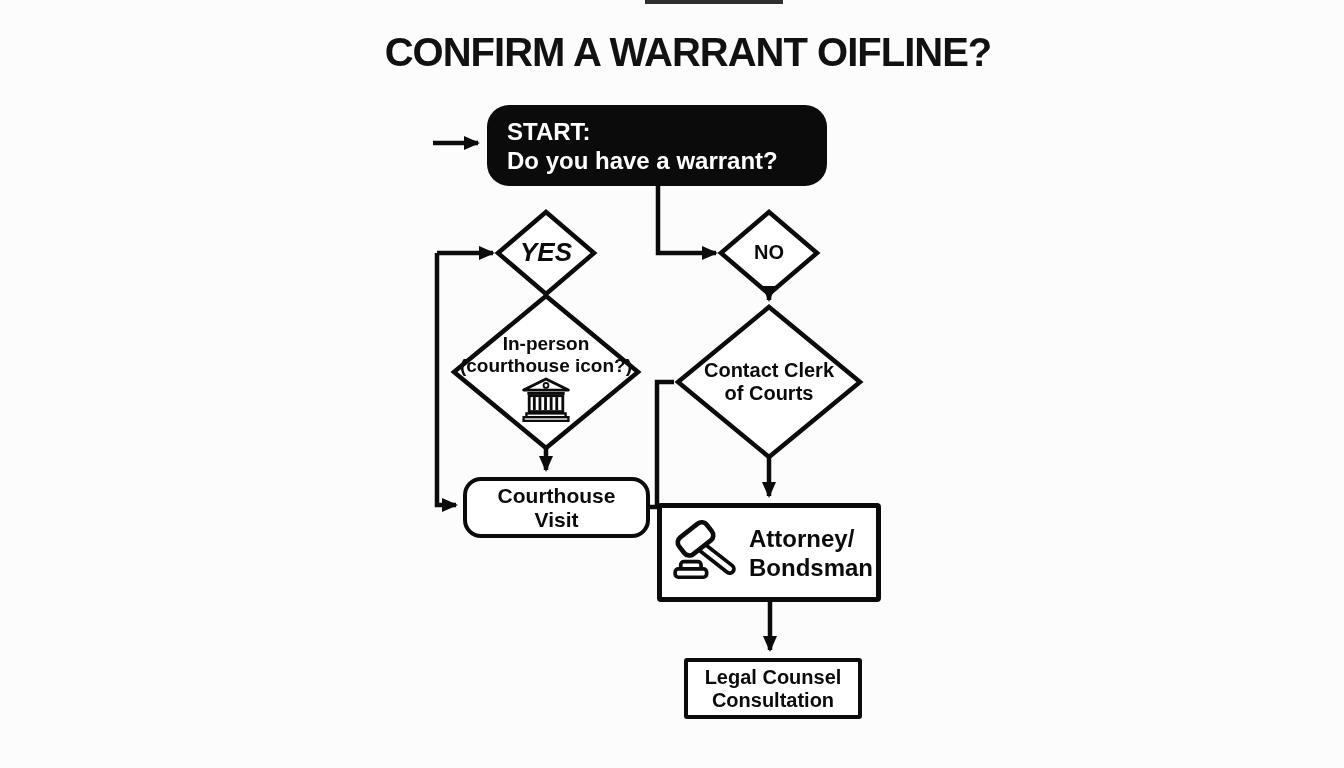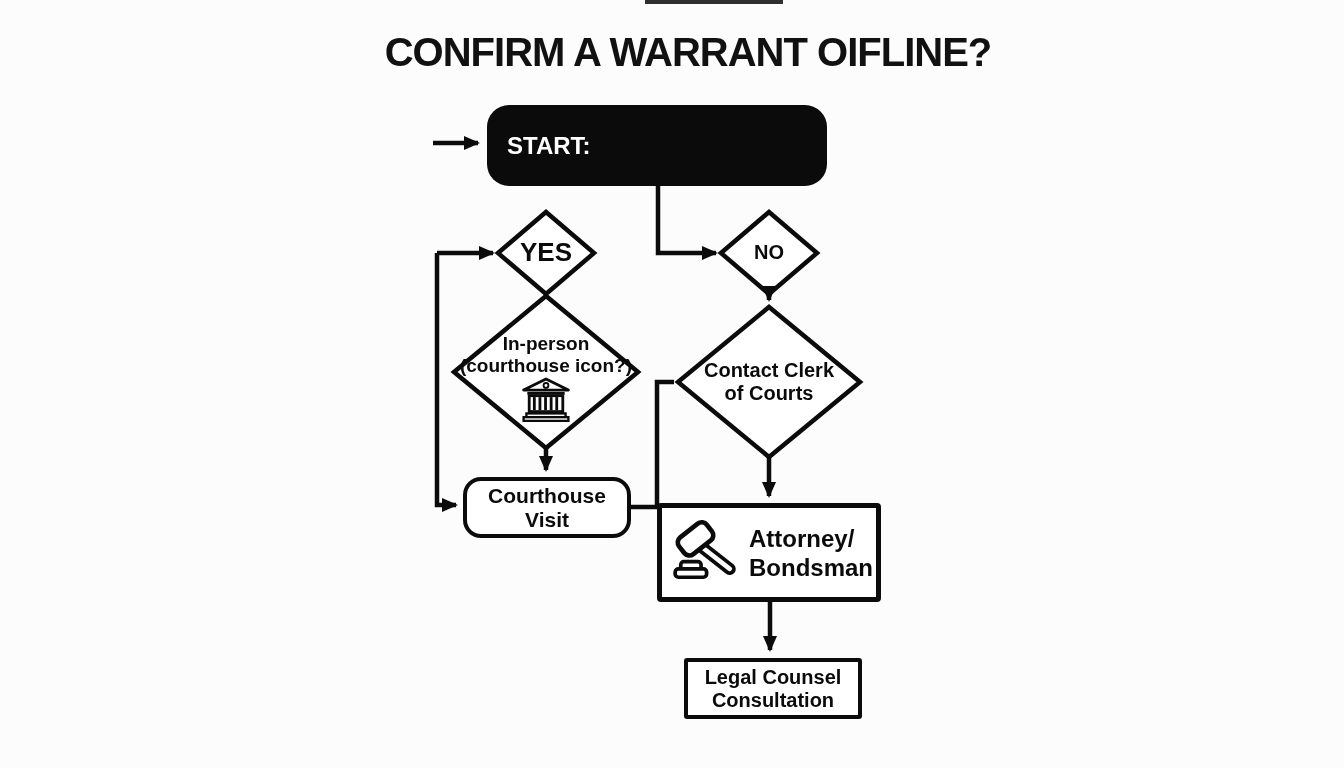--- a/index.html
+++ b/index.html
@@ -35,26 +35,26 @@
     border-radius:22px;
     display:flex;flex-direction:column;justify-content:center;
     padding-left:20px;font-size:24px;line-height:29px;
   }
 
   .rounded{
     background:var(--node-fill);border:4.5px solid var(--ink);
     display:flex;align-items:center;justify-content:center;
     text-align:center;
   }
-  .courthouse-visit{left:463px;top:477px;width:168px;height:61px;border-radius:18px;font-size:21px;line-height:24px;}
+  .courthouse-visit{left:463px;top:477px;width:187px;height:61px;border-radius:18px;font-size:21px;line-height:24px;}
   .attorney-box{left:657px;top:503px;width:224px;height:99px;border-radius:4px;border-width:5px;font-size:24px;line-height:29px;gap:10px;text-align:left;}
   .legal-box{left:684px;top:658px;width:178px;height:61px;border-radius:3px;border-width:4px;font-size:20px;line-height:23px;}
 
   .diamond-label{position:absolute;text-align:center;color:var(--ink);font-weight:700;}
-  .yes-label{left:486px;top:237px;width:120px;font-size:26px;line-height:30px;}
+  .yes-label{left:486px;top:237px;width:120px;font-size:26px;line-height:30px;font-style:italic;}
   .no-label{left:709px;top:237px;width:120px;font-size:20px;line-height:30px;}
   .inperson-label{left:446px;top:333px;width:200px;font-size:19px;line-height:22px;}
   .clerk-label{left:669px;top:359px;width:200px;font-size:20px;line-height:23px;}
 
   .courthouse-icon-wrap{position:absolute;left:518px;top:375px;width:56px;height:47px;}
   .line{display:block;}
 </style>
 </head>
 <body>
 
@@ -84,20 +84,21 @@
     <polygon class="shape" points="498,253 546,212 594,253 546,294"></polygon>
     <polygon class="shape" points="721,253 769,212 817,253 769,294"></polygon>
     <polygon class="shape" points="454,372 546,296 638,372 546,448"></polygon>
     <polygon class="shape" points="678,382 769,307 860,382 769,457"></polygon>
 
     <path class="wire" marker-end="url(#arrow)" d="M769,292 V300"></path>
   </svg>
 
   <div class="node start-box">
     <span class="line">START:</span>
+    <span class="line">Do you have a warrant?</span>
   </div>
 
   <div class="diamond-label yes-label">YES</div>
   <div class="diamond-label no-label">NO</div>
 
   <div class="diamond-label inperson-label">
     <span class="line">In-person</span>
     <span class="line">(courthouse icon?)</span>
   </div>
 

